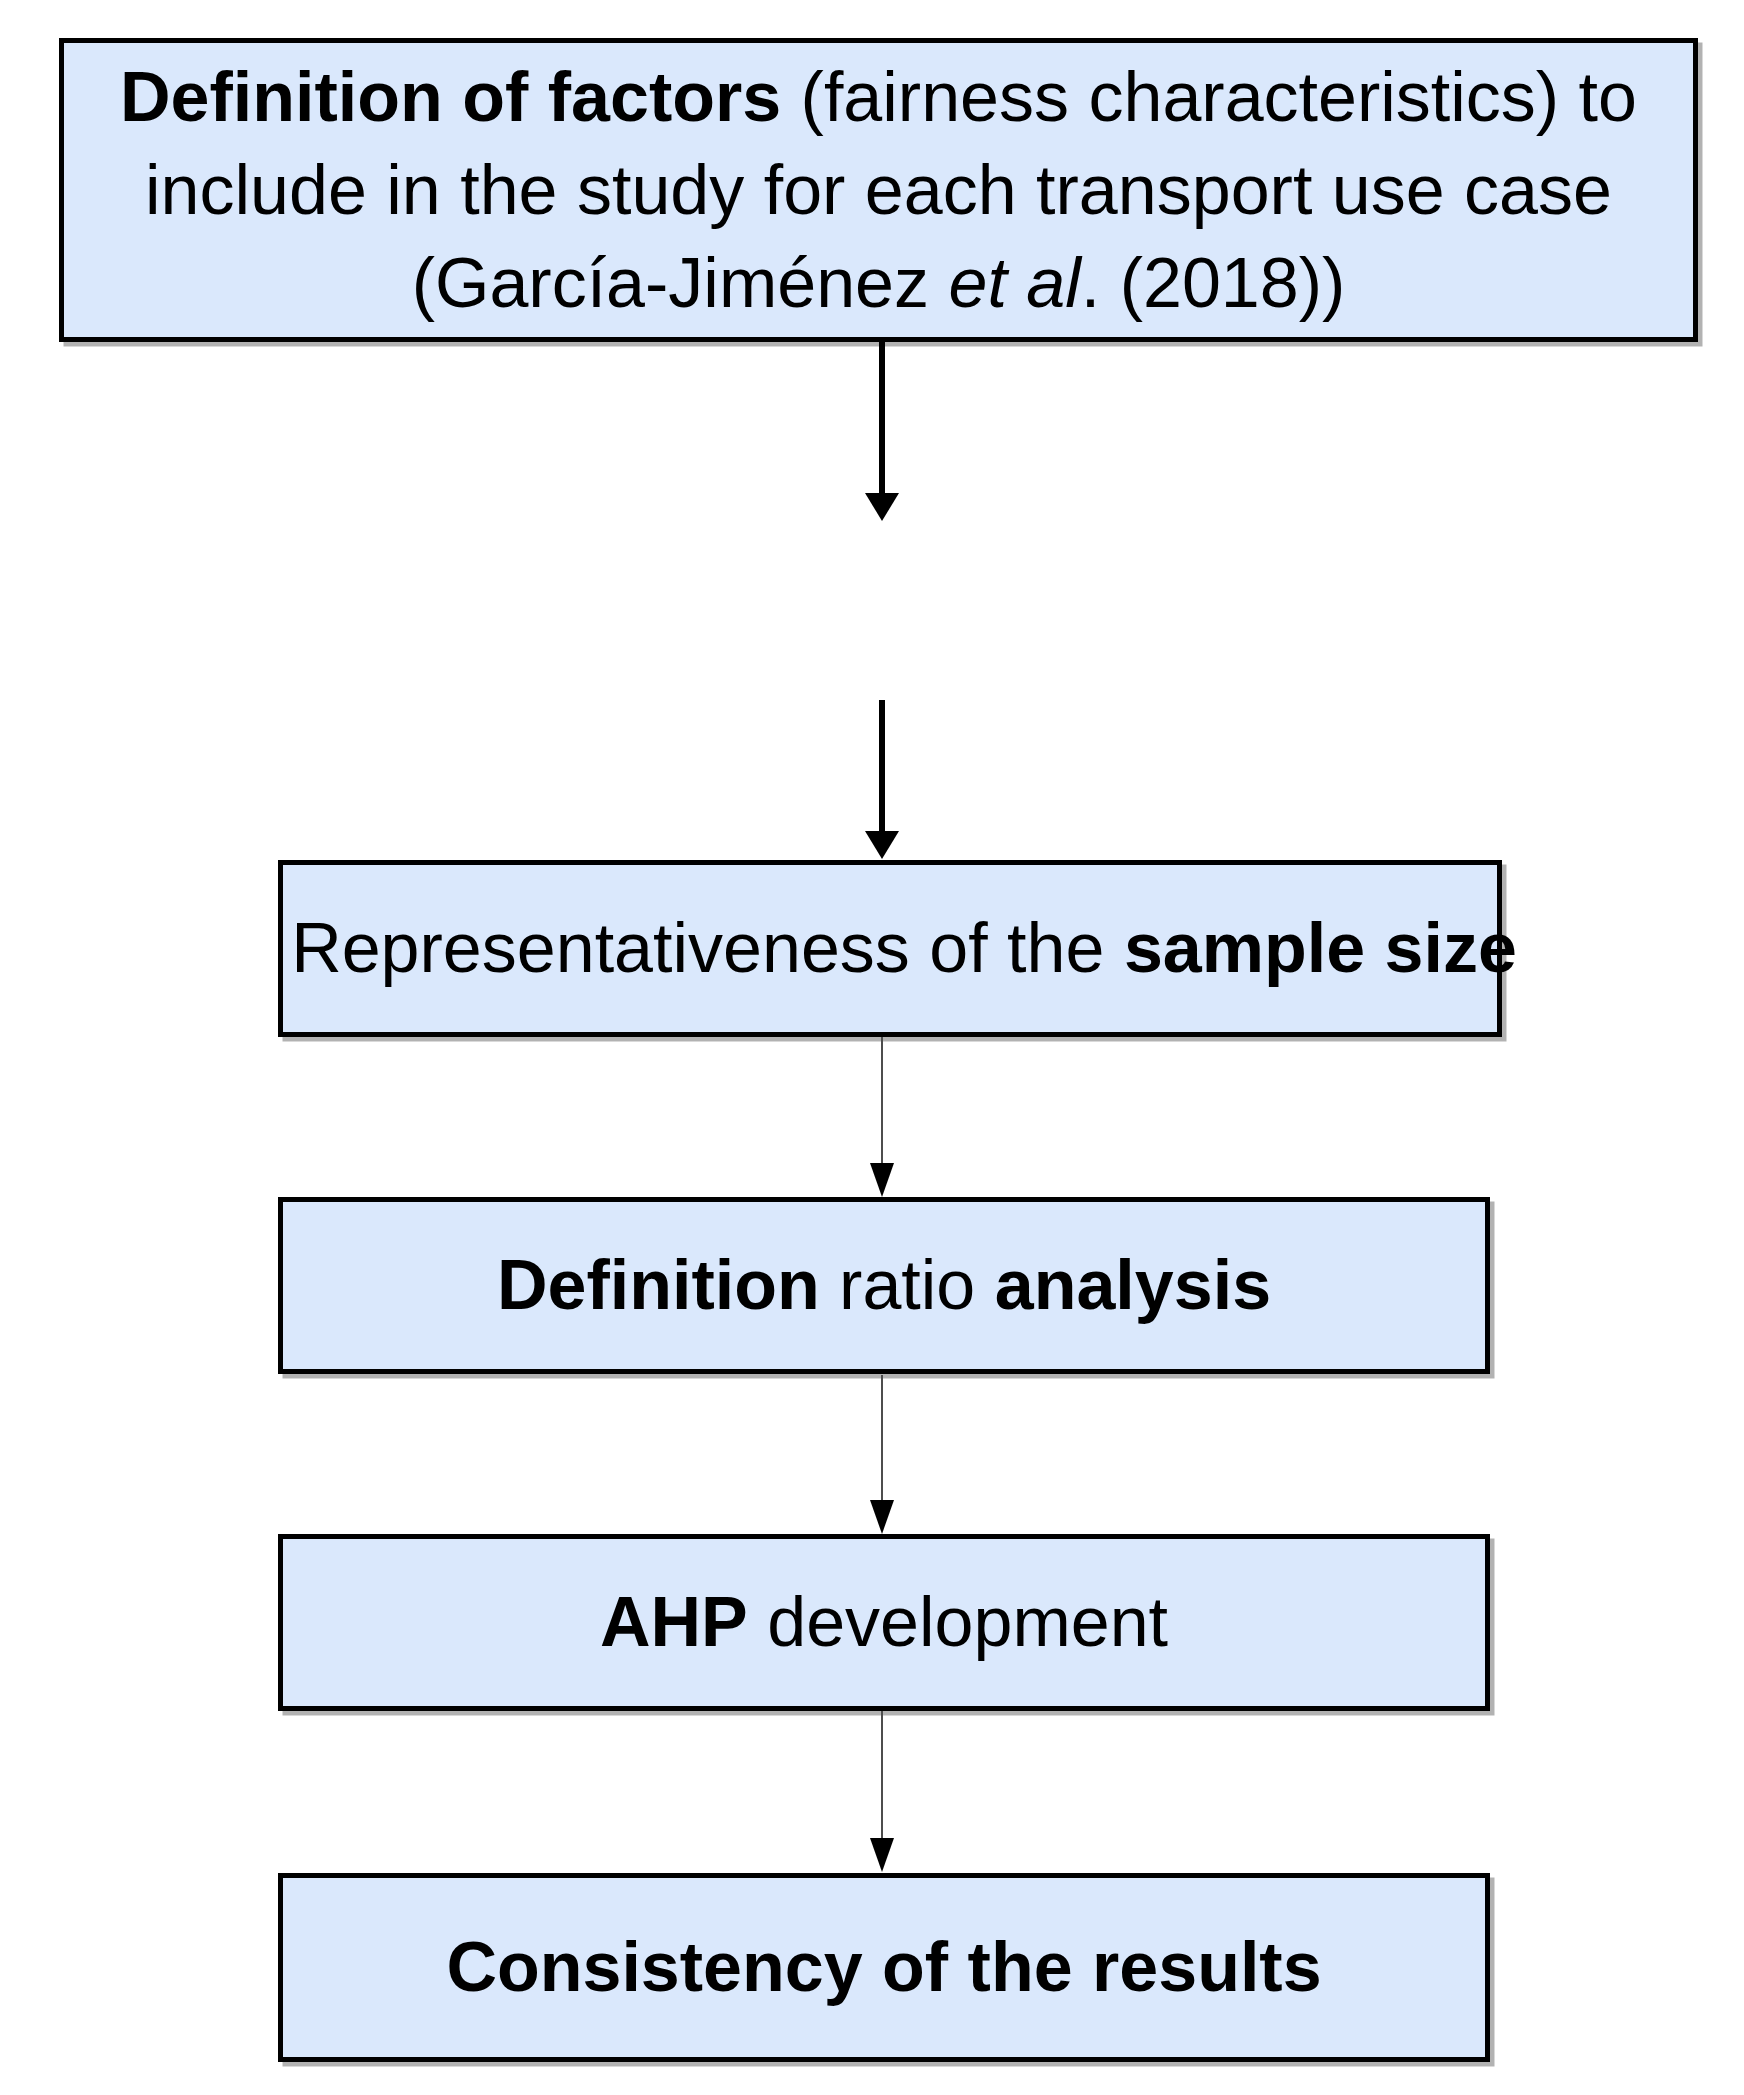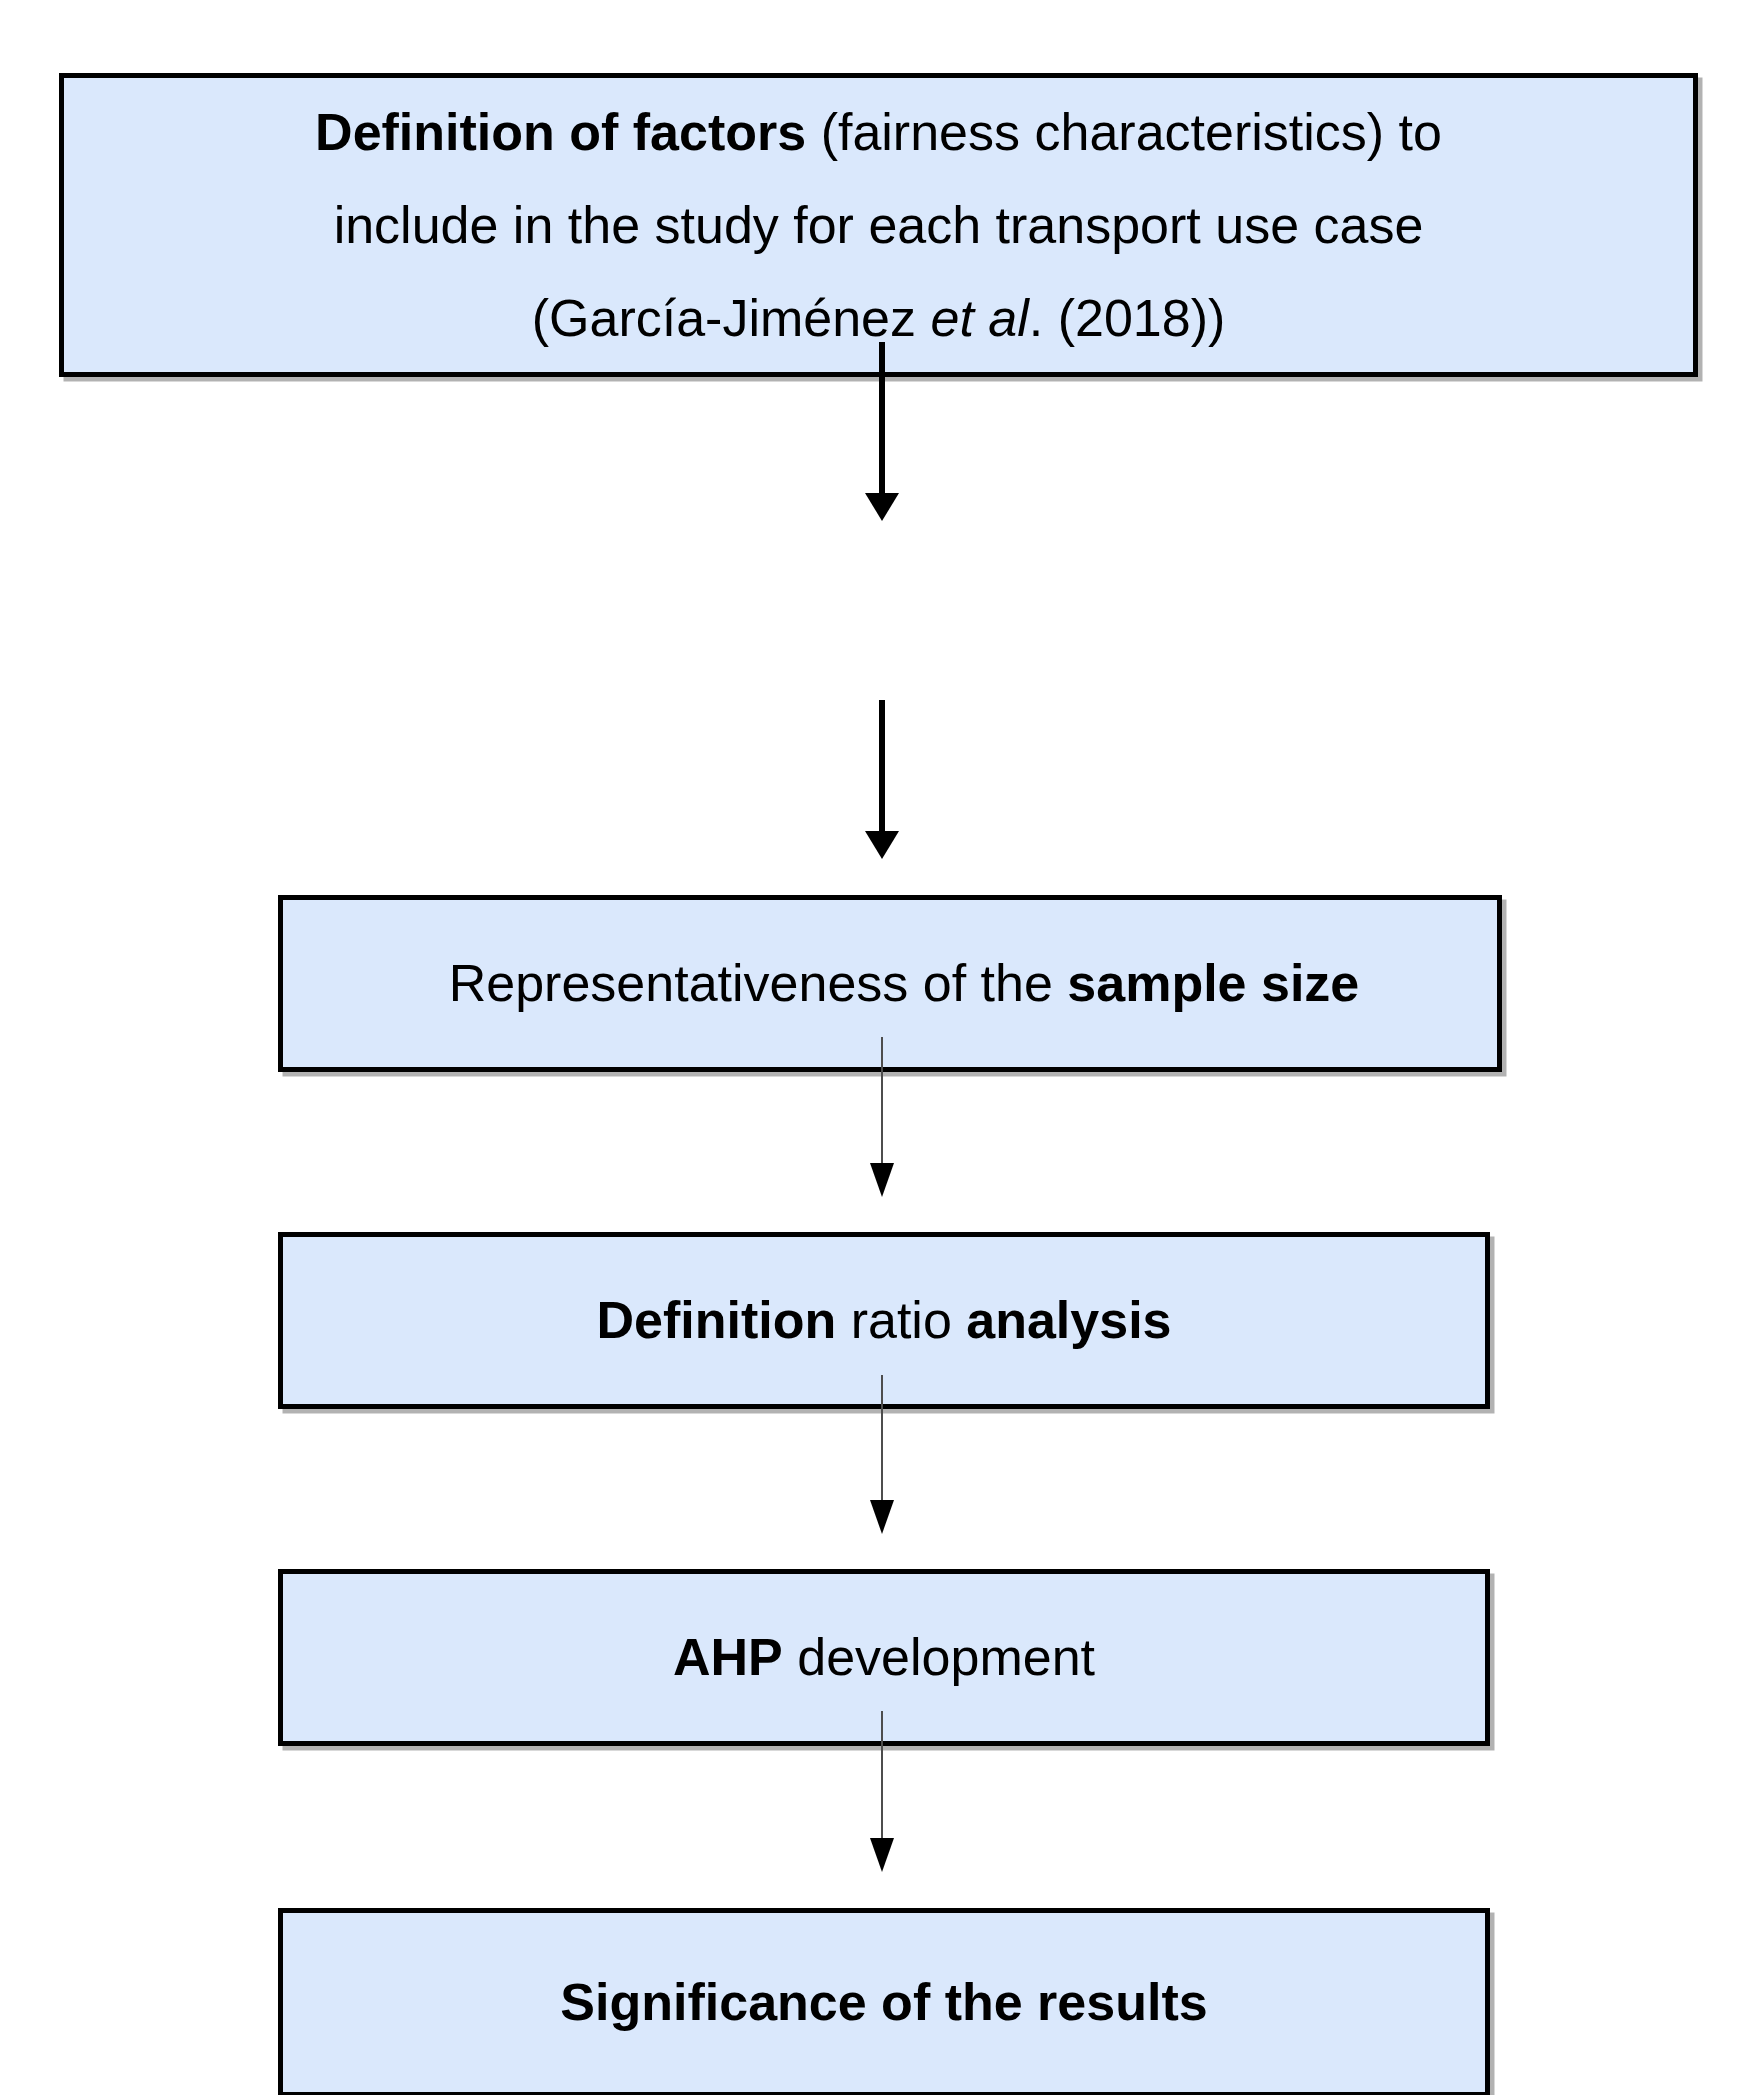--- a/index.html
+++ b/index.html
@@ -24,23 +24,22 @@
     position:absolute;
     box-sizing:border-box;
     background:var(--box-fill);
     border:5.4px solid var(--box-border);
     box-shadow:4.5px 4.5px 0 rgba(0,0,0,0.30);
     display:flex;
     flex-direction:column;
     align-items:center;
     justify-content:center;
     text-align:center;
-    font-size:52px;
+    font-size:70px;
     line-height:93px;
-    margin-top:35px;
   }
   .box .line{white-space:nowrap;}
   #box1{left:59px;  top:38px;   width:1639px; height:304px;}
   #box2{left:278px; top:521px;  width:1212px; height:179px;}
   #box3{left:278px; top:860px;  width:1224px; height:177px;padding-left:28px;}
   #box4{left:278px; top:1197px; width:1212px; height:177px;}
   #box5{left:278px; top:1534px; width:1212px; height:177px;}
   #box6{left:278px; top:1873px; width:1212px; height:189px;}
 
   .arrow{
@@ -114,17 +113,17 @@
   <div class="box" id="box5">
     <div class="line"><span style="font-weight: 700;">AHP</span><span> development</span></div>
   </div>
 
   <div class="arrow thin" id="arrow5">
     <div class="shaft"></div>
     <div class="head"></div>
   </div>
 
   <div class="box" id="box6">
-    <div class="line"><span style="font-weight: 700;">Significance of the results</span></div>
+    <div class="line"><span style="font-weight: 700;">Consistency of the results</span></div>
   </div>
 
 </div>
 
 
 </body></html>

